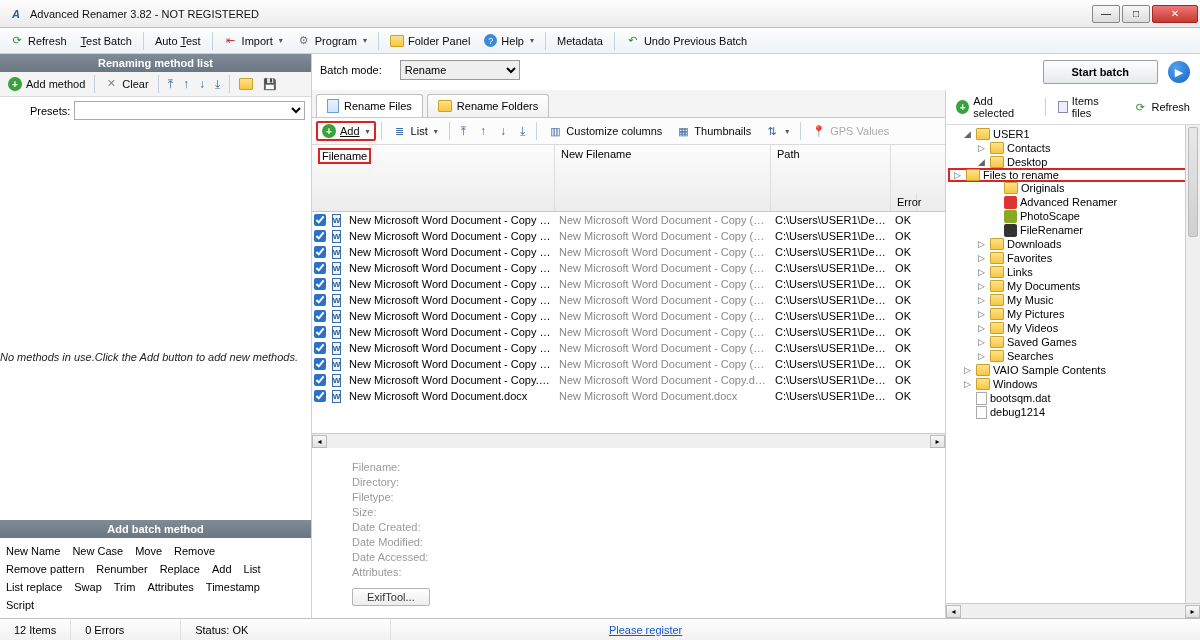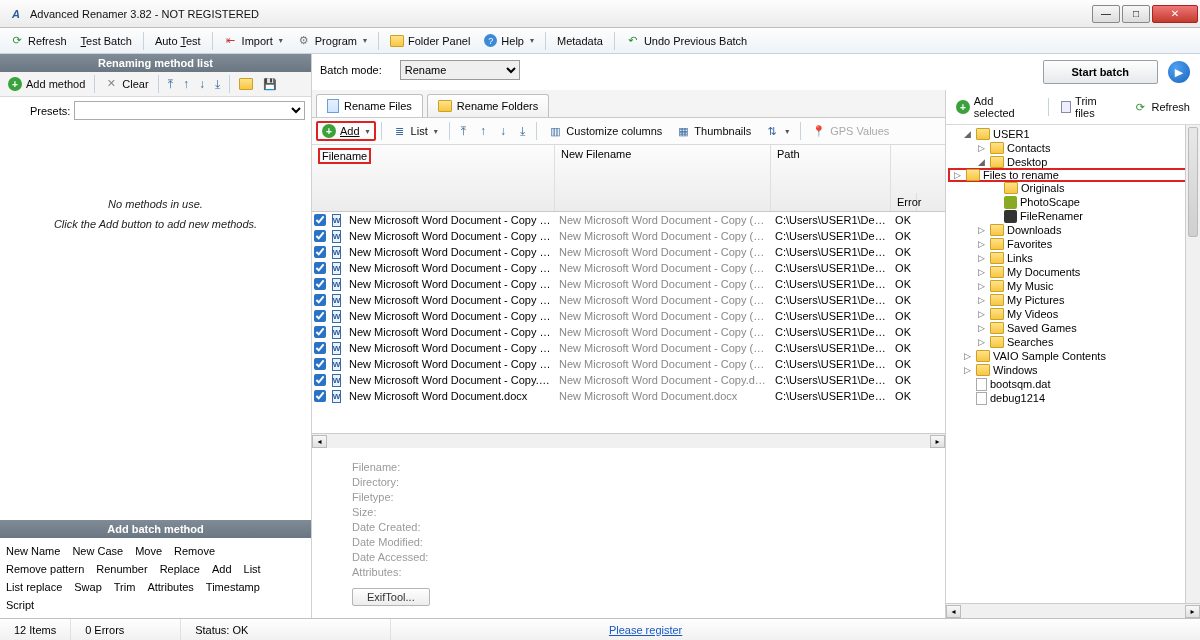--- a/index.html
+++ b/index.html
@@ -29,21 +29,21 @@
 
 .panel-head { background: linear-gradient(#7f8b96,#6a7682); color: #fff; font-weight: bold; padding: 3px 6px; text-align: center; }
 .left-tools { display: flex; align-items: center; gap: 2px; padding: 3px 4px; border-bottom: 1px solid #dadada; background:#f4f4f4;}
 .left-tools .tbtn { padding: 2px 4px; }
 .green-plus { width:14px;height:14px;border-radius:50%;background:#3aa23a;color:#fff;display:inline-flex;align-items:center;justify-content:center;font-weight:bold;font-size:10px;}
 .gray-x { width:14px;height:14px;color:#888;text-align:center;}
 .arrow-ic{color:#3a6aa0;font-size:12px;}
 .folder-ic{width:14px;height:12px;background:linear-gradient(#ffe28a,#f8c742);border:1px solid #c9a227;border-radius:1px;}
 .presets-row { padding: 4px 6px; display: flex; align-items: center; gap: 4px; margin-left: 24px; }
 .presets-row select { flex: 1; height: 19px; border: 1px solid #aaa; background:#fff;}
-.methods-body { flex: 1; display: flex; flex-direction: column; align-items: center; justify-content: flex-start; padding-top: 70px; color: #222; font-style: italic; }
+.methods-body { flex: 1; display: flex; flex-direction: row; align-items: center; justify-content: flex-start; padding-top: 70px; color: #222; font-style: italic; }
 .methods-body div{margin:4px 0;}
 .add-batch-list { padding: 4px 6px; display:flex;flex-wrap:wrap;gap:0;}
 .add-batch-list span { margin-right: 12px; line-height: 18px; color: #000; cursor:pointer;}
 
 
 .batchmode-row { display:flex;align-items:center;gap:18px;padding:6px 8px; }
 .batchmode-row select{width:120px;height:20px;border:1px solid #999;}
 .tabs-row { display:flex;gap:4px;padding:0 4px;border-bottom:1px solid #c9c9c9;background:#f4f4f4;}
 .tab { display:flex;align-items:center;gap:5px;padding:4px 10px;border:1px solid #c0c0c0;border-bottom:none;background:linear-gradient(#fff,#f0f0f0);border-radius:3px 3px 0 0;margin-top:4px;}
 .tab.active{background:#fff;}
@@ -453,21 +453,21 @@
 
       <div class="right-col">
         <div class="right-top">
           <span class="tbtn">
               <span class="green-plus">+</span>
               <span>Add selected</span>
             </span>
           <div class="sep"></div>
           <span class="tbtn">
               <span class="ic" style="border:1px solid #88a;width:10px;height:12px;background:#eef;"></span>
-              <span>Trim files</span>
+              <span>Items files</span>
             </span>
           <span class="tbtn">
               <span class="ic" style="color:#2a8a2a">⟳</span>
               <span>Refresh</span>
             </span>
         </div>
         <div class="tree" id="tree">
           <div class="tree-row indent-1">
               <span class="exp">◢</span>
               <span class="folder-ic"></span>
@@ -485,20 +485,25 @@
             </div>
             <div class="tree-row indent-3 red-outline">
               <span class="exp">▷</span>
               <span class="folder-ic"></span>
               <span class="lbl">Files to rename</span>
             </div>
             <div class="tree-row indent-3">
               <span class="exp"></span>
               <span class="folder-ic"></span>
               <span class="lbl">Originals</span>
+            </div>
+            <div class="tree-row indent-3">
+              <span class="exp"></span>
+              <span style="width: 13px; height: 13px; border-radius: 2px; background: rgb(221, 51, 51);"></span>
+              <span class="lbl">Advanced Renamer</span>
             </div>
             <div class="tree-row indent-3">
               <span class="exp"></span>
               <span style="width: 13px; height: 13px; border-radius: 2px; background: rgb(136, 170, 34);"></span>
               <span class="lbl">PhotoScape</span>
             </div>
             <div class="tree-row indent-3">
               <span class="exp"></span>
               <span style="width: 13px; height: 13px; border-radius: 2px; background: rgb(51, 51, 51);"></span>
               <span class="lbl">FileRenamer</span>

